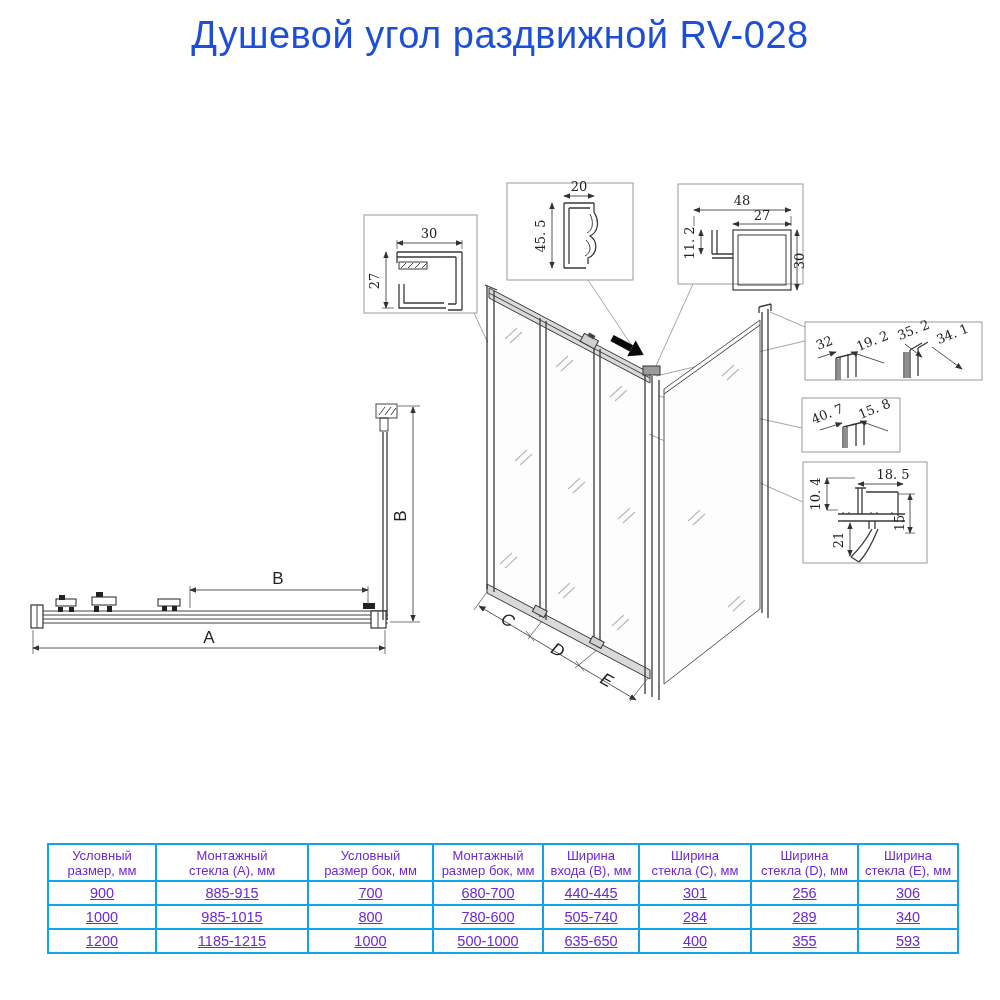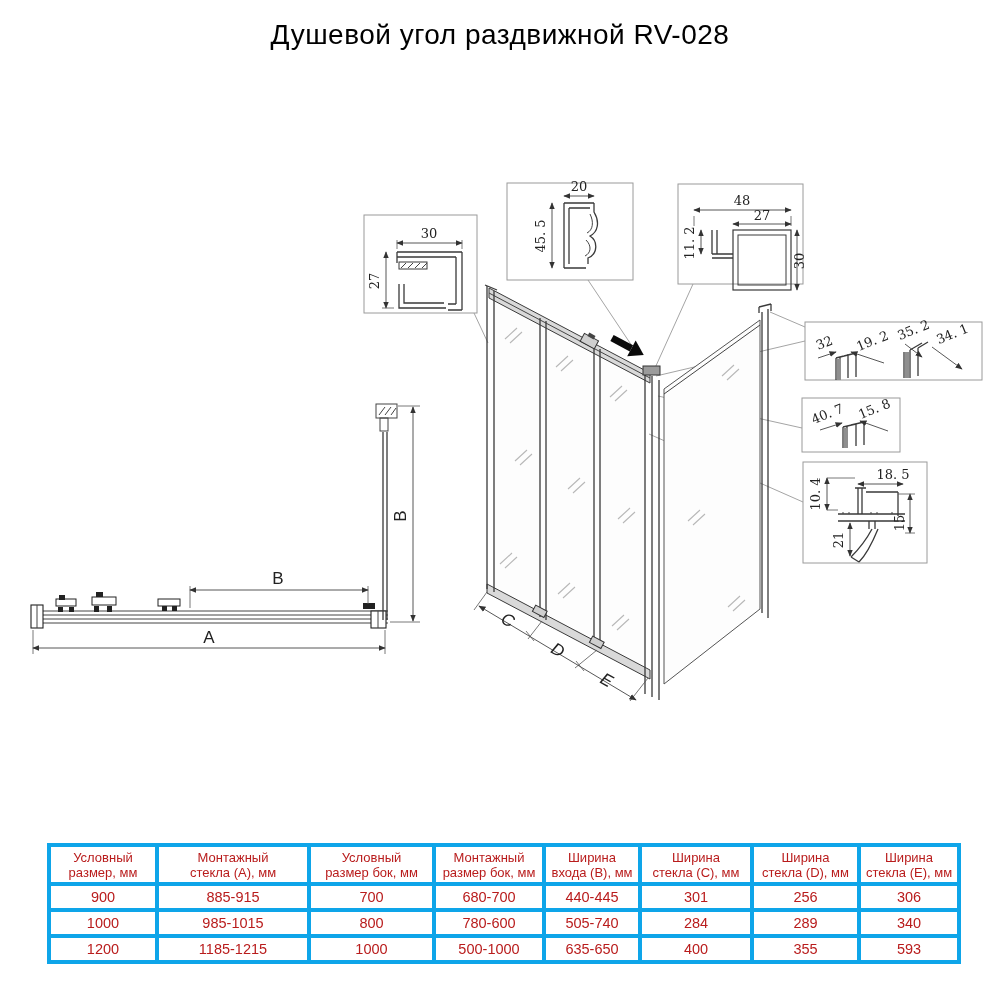--- a/index.html
+++ b/index.html
@@ -1,36 +1,36 @@
 <!DOCTYPE html>
 <html><head>
 <meta charset="utf-8">
 <style>
   html,body{margin:0;padding:0;background:#fff;}
   #page{position:relative;width:1000px;height:1000px;background:#fff;overflow:hidden;
         font-family:"Liberation Sans",sans-serif;color:#111;}
   #title{position:absolute;top:16px;left:0;width:1000px;text-align:center;
-         font-size:28px;line-height:38px;color:#000000;letter-spacing:.5px;}
+         font-size:38px;line-height:38px;color:#1d4ed8;letter-spacing:.5px;}
   #diagram{position:absolute;left:0;top:0;width:1000px;height:1000px;}
   svg text{font-family:"DejaVu Serif",serif;font-size:13px;fill:#222;}
   svg text.lbl{font-family:"Liberation Sans",sans-serif;font-size:17px;fill:#222;}
   svg text.ital{font-style:italic;}
   .thin{stroke:#444;stroke-width:1;fill:none;}
   .med{stroke:#3a3a3a;stroke-width:1.3;fill:none;}
   .dim{stroke:#444;stroke-width:.9;fill:none;}
   .ext{stroke:#555;stroke-width:.8;fill:none;}
   .box{fill:#fff;stroke:#9a9a9a;stroke-width:1;}
   .leader{stroke:#9a9a9a;stroke-width:.9;fill:none;}
   .railfill{fill:#d9d9d9;stroke:#3a3a3a;stroke-width:1;}
   #sizetable{position:absolute;left:47px;top:843px;width:910px;border-collapse:collapse;
              table-layout:fixed;}
-  #sizetable th,#sizetable td{border:4px solid #0ea5e9;text-align:center;vertical-align:middle;
-             color:#b91c1c;font-weight:normal;padding:0;}
+  #sizetable th,#sizetable td{border:2px solid #0ea5e9;text-align:center;vertical-align:middle;
+             color:#6d28d9;font-weight:normal;padding:0;}
   #sizetable th{height:35px;font-size:13px;line-height:15px;}
-  #sizetable td{height:22px;font-size:14.5px;}
+  #sizetable td{height:22px;font-size:14.5px;text-decoration:underline;}
 </style>
 </head>
 <body>
 <div id="page">
 
 <div id="title">
   <div>Душевой угол раздвижной RV-028</div>
 </div>
 
 <svg id="diagram" viewBox="0 0 1000 1000" width="1000" height="1000">

